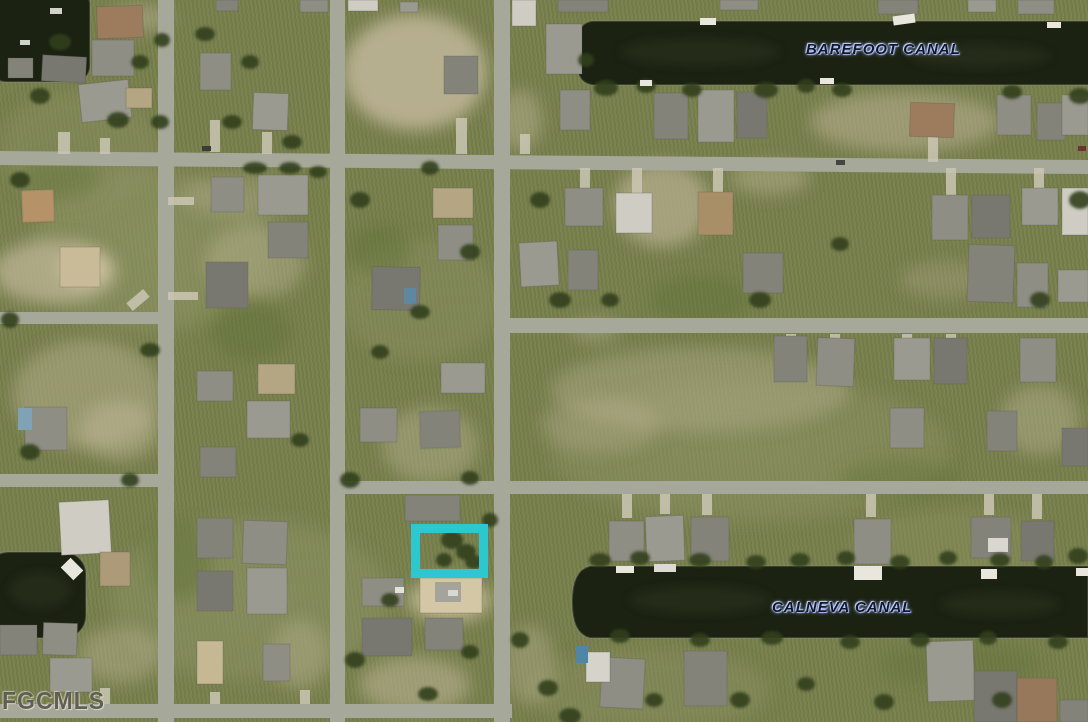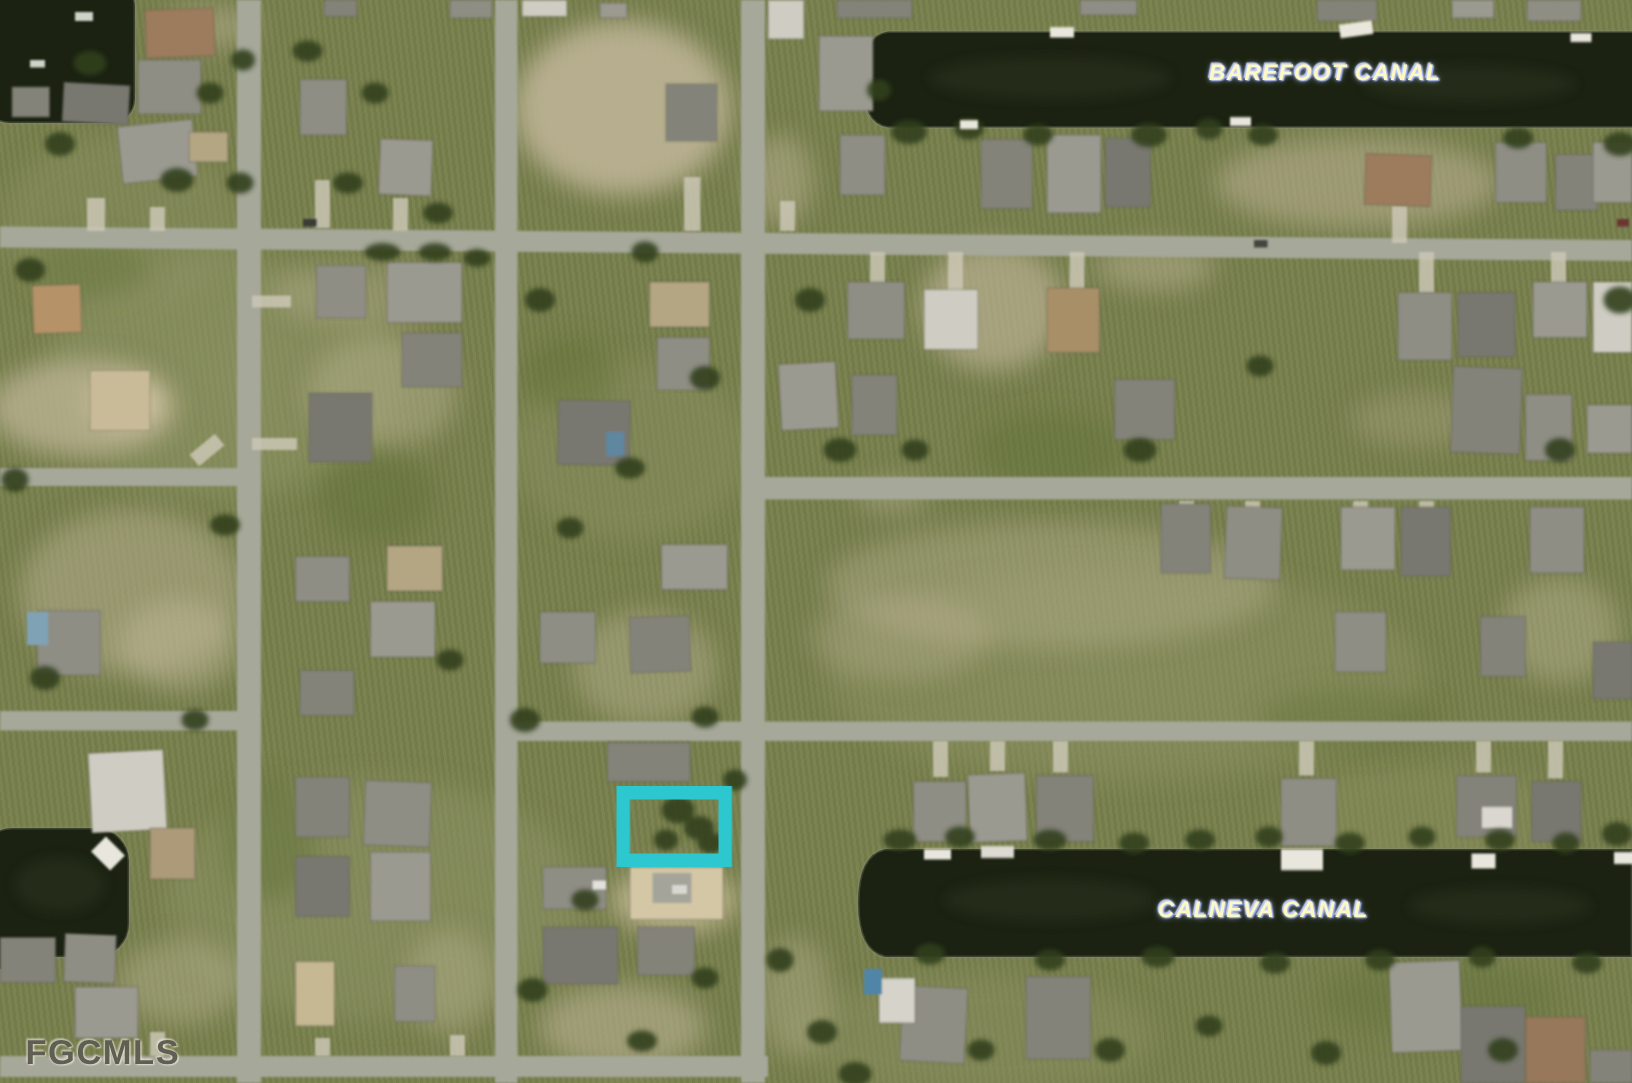--- a/index.html
+++ b/index.html
@@ -19,27 +19,27 @@
     background:repeating-linear-gradient(83deg, rgba(255,255,255,.025) 0 2px, rgba(0,0,0,.035) 2px 4px);
   }
   svg.scenery{position:absolute;left:0;top:0;}
   .highlight-box{
     position:absolute;left:411px;top:524px;width:77px;height:54px;
     box-sizing:border-box;border:9px solid #2cc7cf;z-index:30;
   }
   .canal-label{
     position:absolute;z-index:40;white-space:nowrap;
     font-style:italic;font-weight:700;font-size:15px;letter-spacing:1px;
-    color:#fef9c3;
+    color:#0f172a;
     text-shadow:0 0 2px #e3eaff,0 0 4px #aebfff,1px 1px 1px #8aa0f0,-1px -1px 1px #c9d5ff;
   }
   .canal-label.barefoot{left:806px;top:40px;}
   .canal-label.calneva{left:772px;top:598px;}
   .watermark{
-    position:absolute;left:17px;top:688px;z-index:40;
+    position:absolute;left:2px;top:688px;z-index:40;
     font-weight:700;font-size:23px;letter-spacing:1px;
     color:rgba(78,76,66,.88);
     text-shadow:0 0 2px rgba(235,233,220,.9),1px 1px 1px rgba(245,245,235,.55),-1px -1px 1px rgba(240,240,230,.45);
   }
 </style>
 </head>
 <body>
 
 <div class="stage">
   <div class="terrain"></div>

